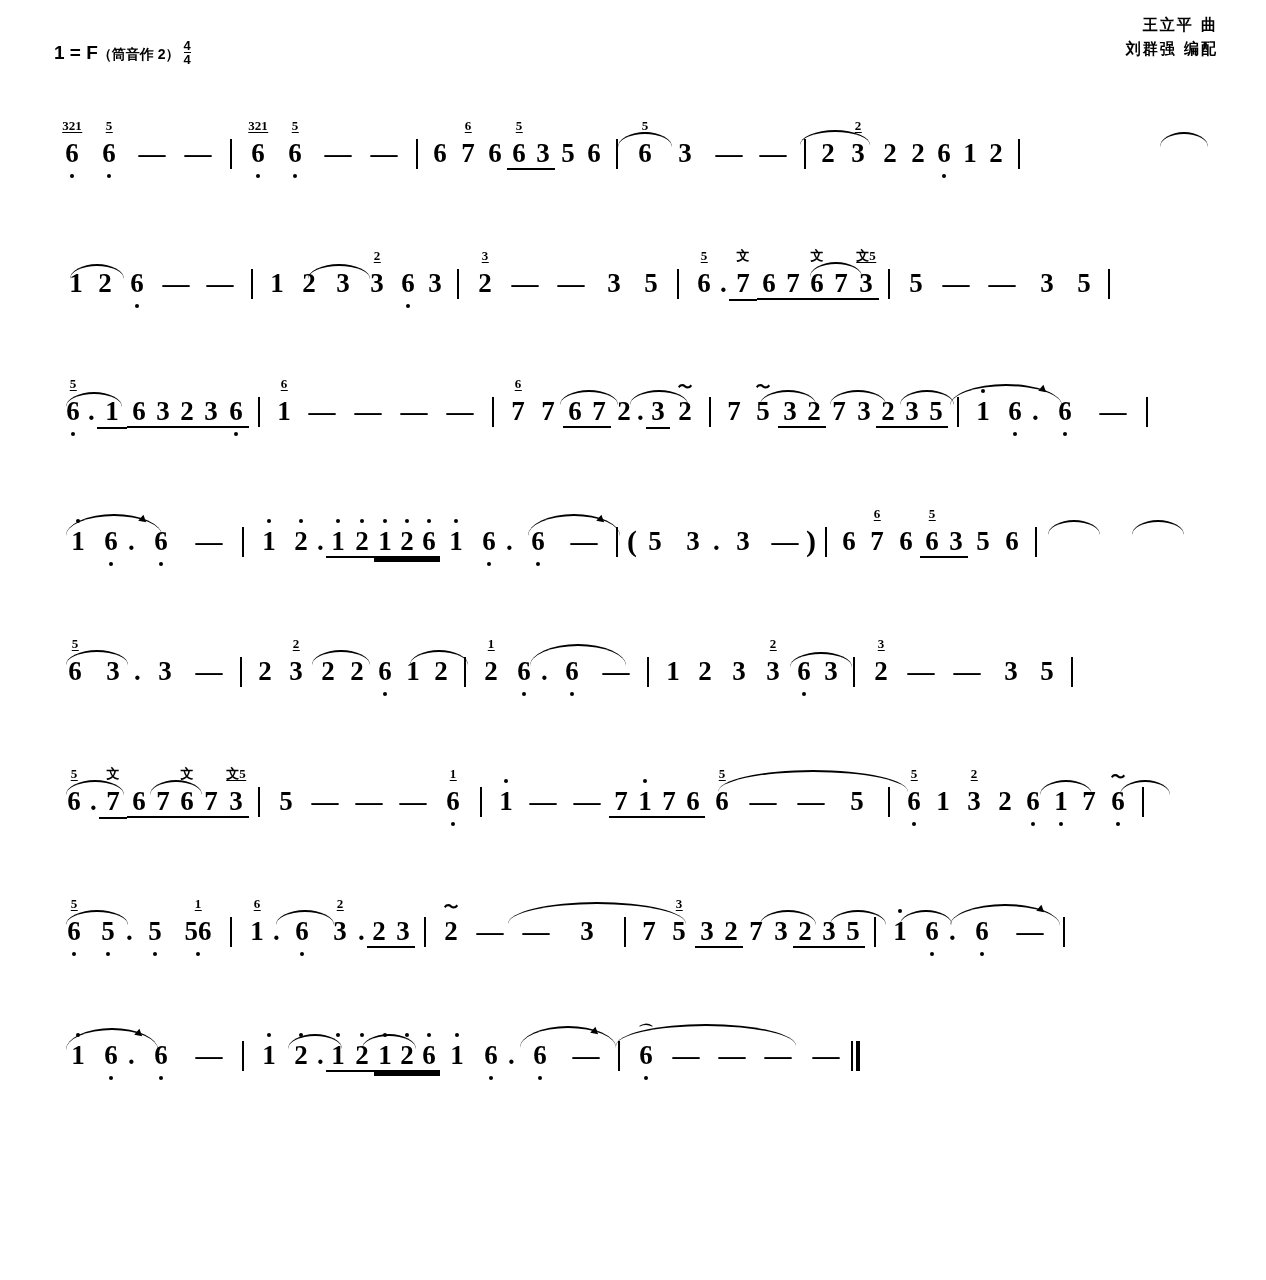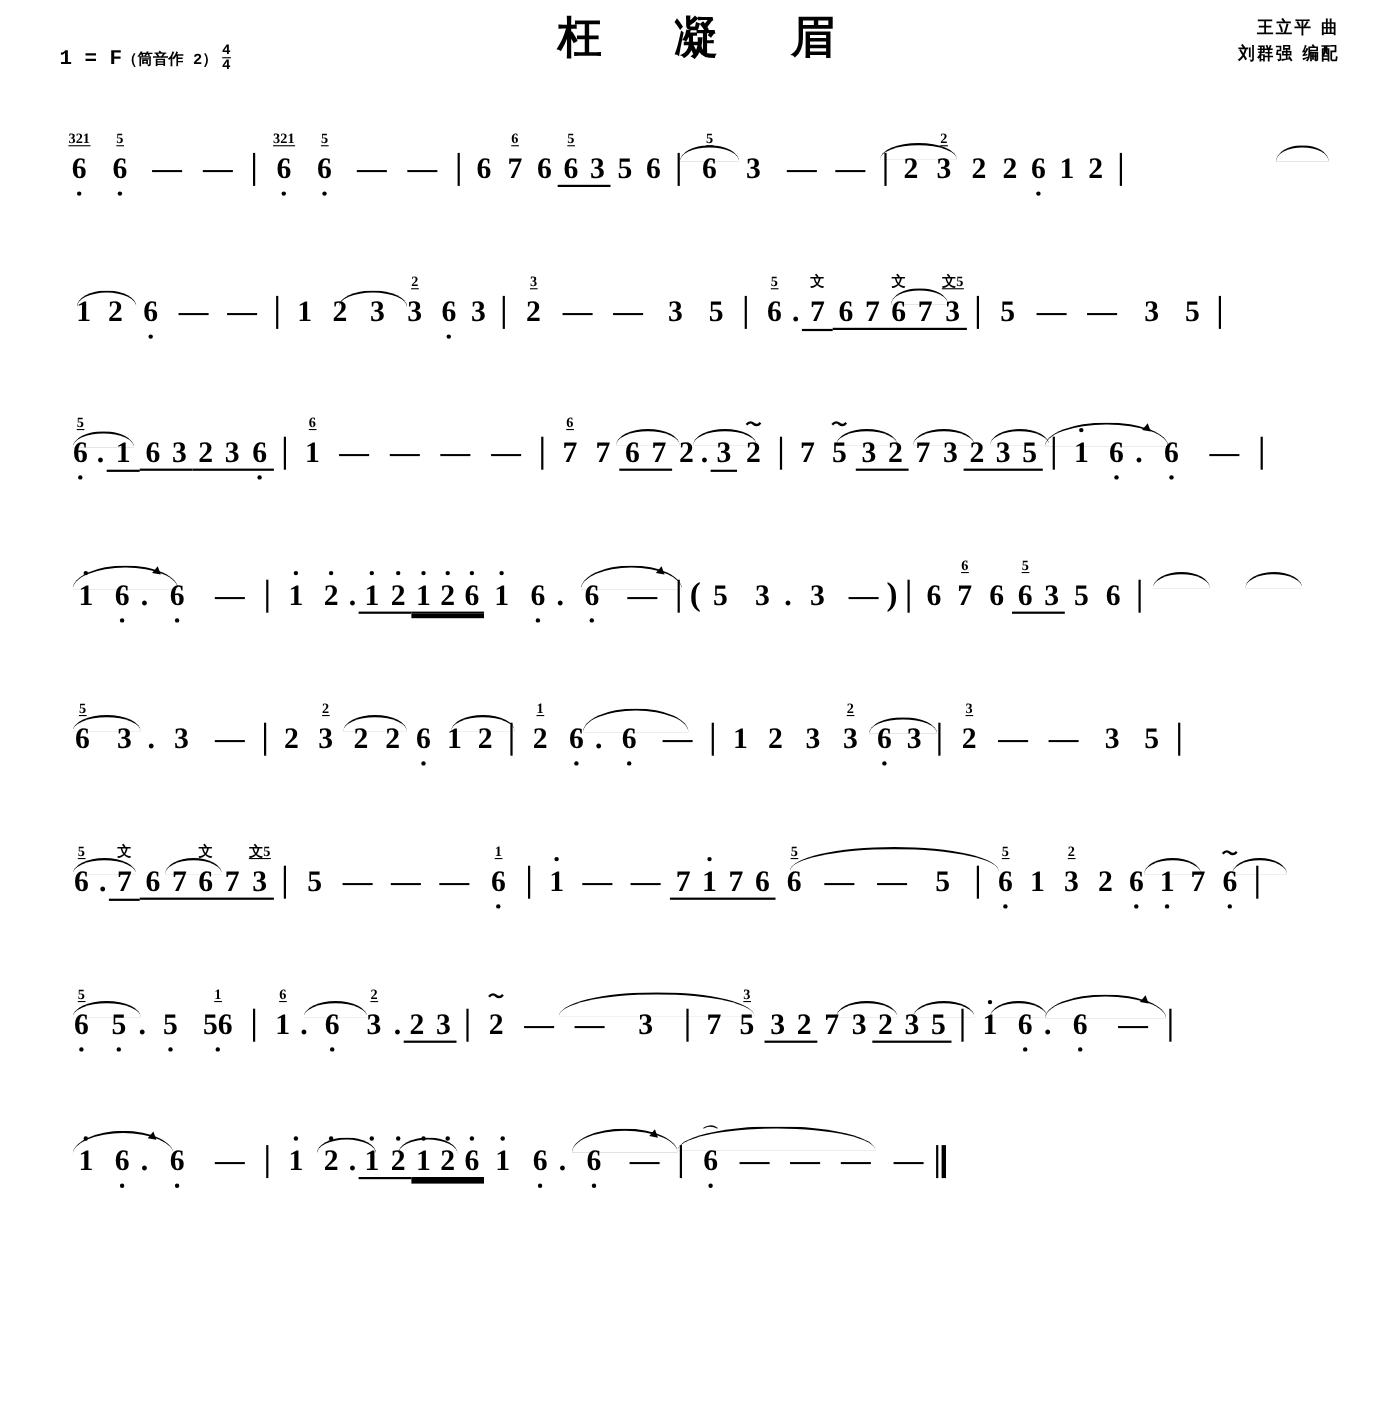--- a/index.html
+++ b/index.html
@@ -33,21 +33,21 @@
     font-weight: bold;
     letter-spacing: 26px;
     text-indent: 26px;
   }
   .key-sig {
     position: absolute;
     left: 54px;
     top: 40px;
     font-size: 19px;
     font-weight: bold;
-    font-family: Liberation Mono, monospace;
+    font-family: Liberation Sans, sans-serif;
     white-space: nowrap;
   }
   .key-sig .small {
     font-size: 14px;
   }
   .meter {
     display: inline-block;
     vertical-align: middle;
     text-align: center;
     font-size: 13px;
@@ -230,21 +230,20 @@
     font-weight: bold;
     line-height: 30px;
     vertical-align: top;
   }
 </style>
 </head>
 <body>
 
 <div class="sheet">
 
-  <div class="title">枉 凝 眉</div>
 
   <div class="key-sig">
     <span>1 = F</span><span class="small">（筒音作 2）</span><span class="meter"><span class="num">4</span><span class="den">4</span></span>
   </div>
 
   <div class="credits">
     <div>王立平 曲</div>
     <div>刘群强 编配</div>
   </div>
 

